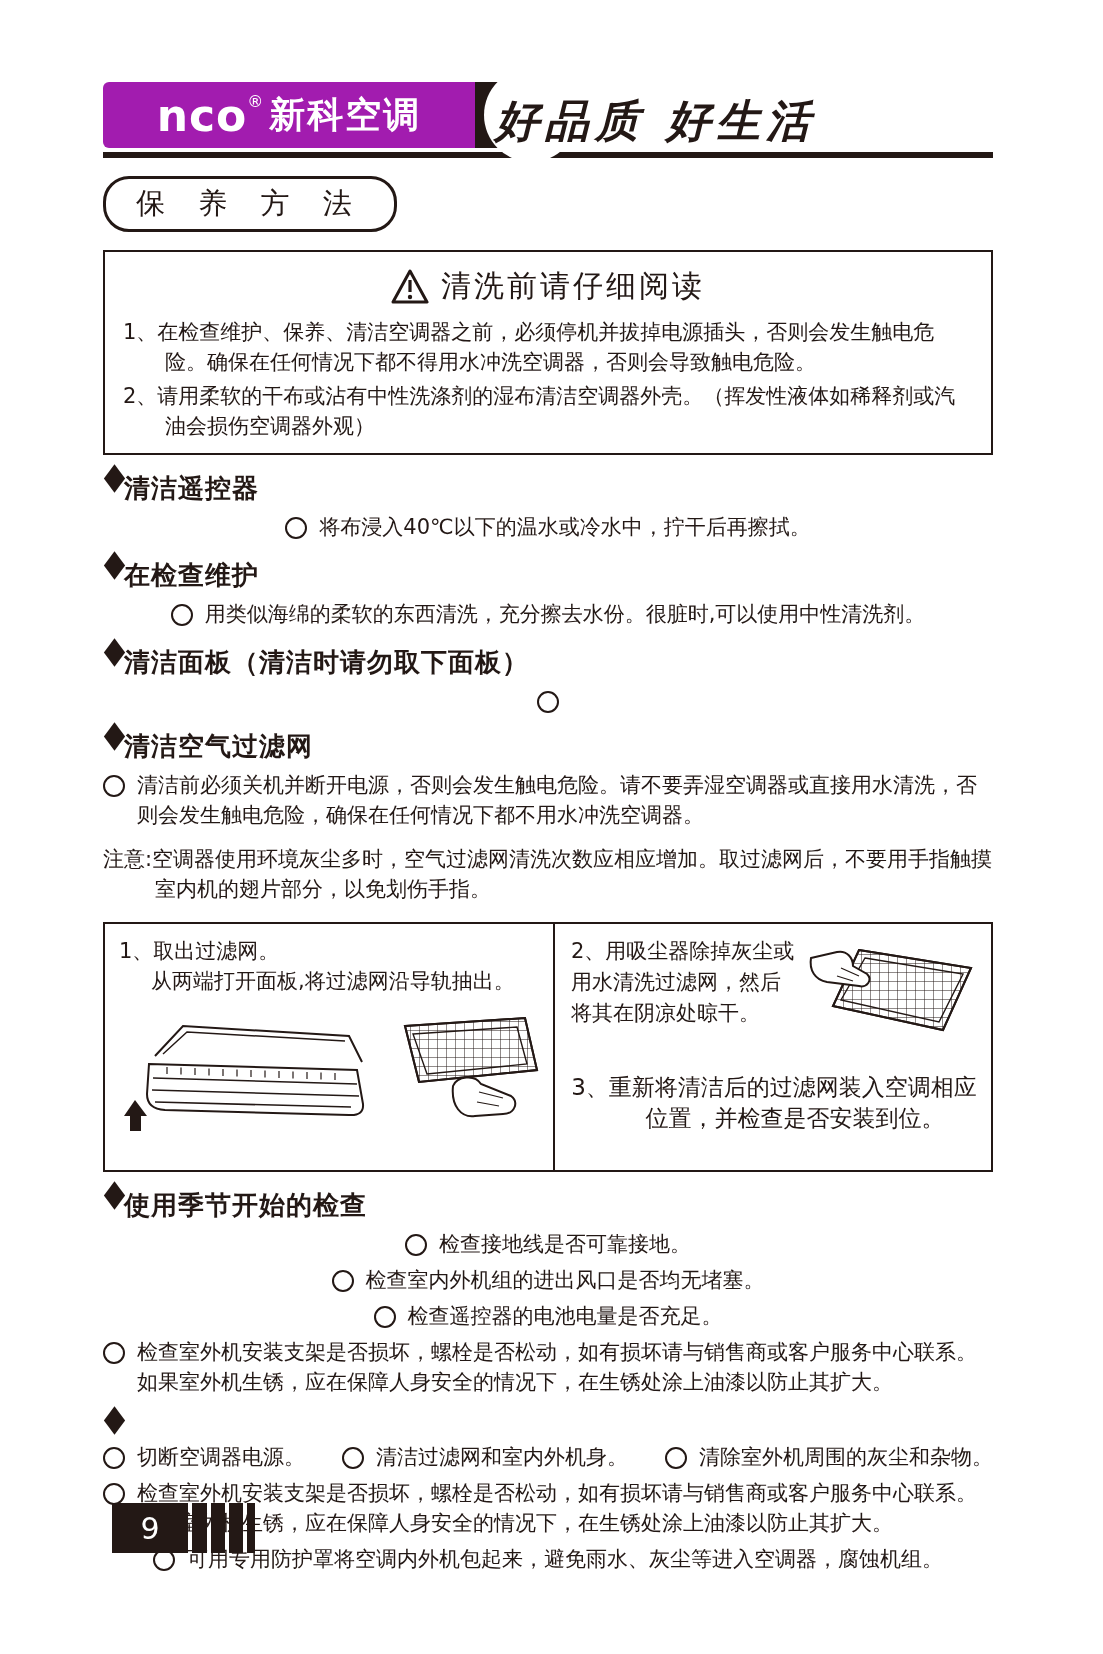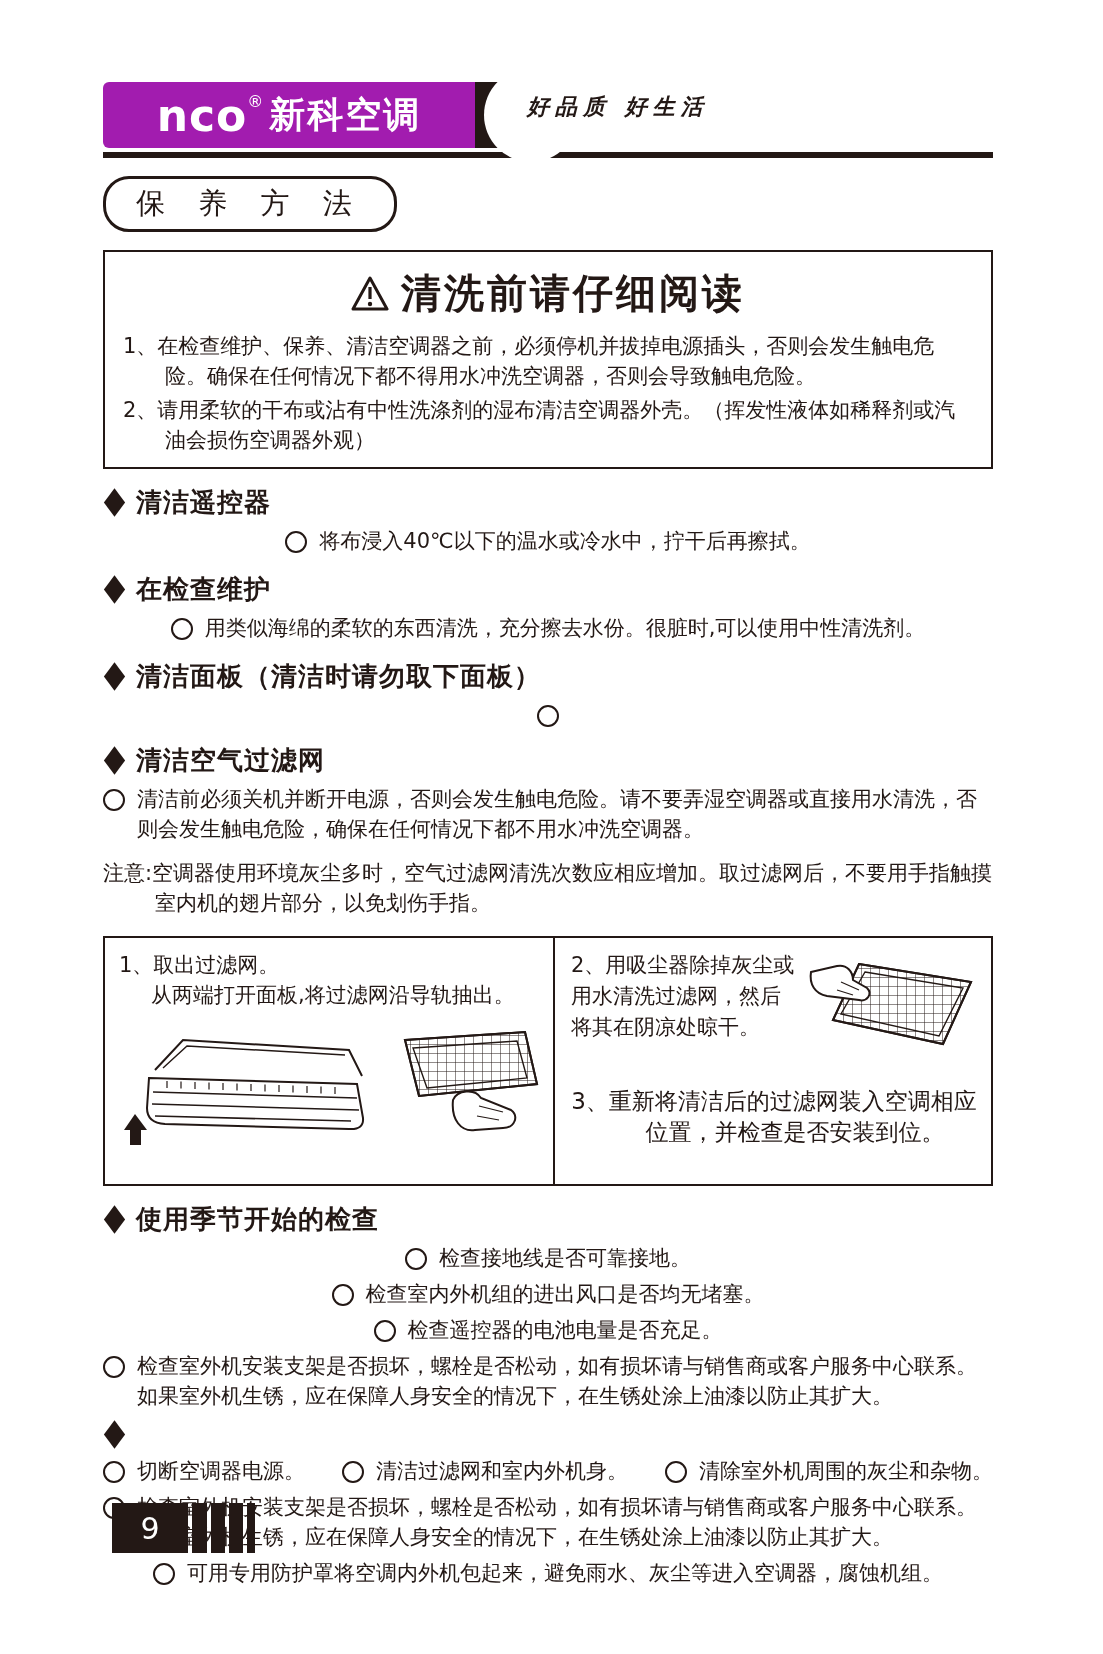--- a/index.html
+++ b/index.html
@@ -27,51 +27,51 @@
   .logo-tail{
     position:absolute;left:372px;top:0;width:26px;height:66px;
     background:#231815;z-index:0;
   }
   .logo-cut{
     position:absolute;left:381px;top:-14px;width:94px;height:94px;
     background:#ffffff;border-radius:50%;z-index:1;
   }
   .slogan{
     position:absolute;left:392px;top:10px;z-index:2;
-    font-size:22px;font-weight:bold;font-style:italic;
-    letter-spacing:6px;white-space:nowrap;margin-left:32px;
+    font-size:44px;font-weight:bold;font-style:italic;
+    letter-spacing:6px;white-space:nowrap;
   }
   .rule{height:6px;background:#231815;margin-top:4px;}
 
   
   .page-title{
     display:inline-block;margin-top:18px;
     border:3px solid #231815;border-radius:26px;
     padding:5px 30px;
     font-size:29px;letter-spacing:12px;font-weight:500;
   }
 
   
   .warning-box{
     margin-top:18px;border:2px solid #231815;
     padding:10px 18px 12px 18px;
   }
   .warning-title-row{
     display:flex;align-items:center;justify-content:center;gap:12px;
     margin:4px 0 10px 0;
   }
-  .warning-title{font-size:40px;letter-spacing:3px;font-weight:700;}
+  .warning-title{font-size:30px;letter-spacing:3px;font-weight:400;}
   .warn-item{
     font-size:21px;line-height:30px;
     padding-left:42px;text-indent:-42px;margin-top:4px;
   }
 
   
   .section{margin-top:16px;}
-  .sec-head{display:flex;align-items:center;gap:14px;}
+  .sec-head{display:flex;gap:2px;}
   .diamond{
     width:15px;height:15px;background:#231815;flex:0 0 auto;
     transform:scaleY(1.35) rotate(45deg);margin-left:4px;
   }
   .sec-title{font-size:26px;font-weight:600;letter-spacing:1px;}
   .bullet{display:flex;align-items:flex-start;gap:12px;margin-top:6px;justify-content:center;}
   .circle{
     width:18px;height:18px;border:2px solid #231815;border-radius:50%;
     flex:0 0 auto;margin-top:5px;
   }

